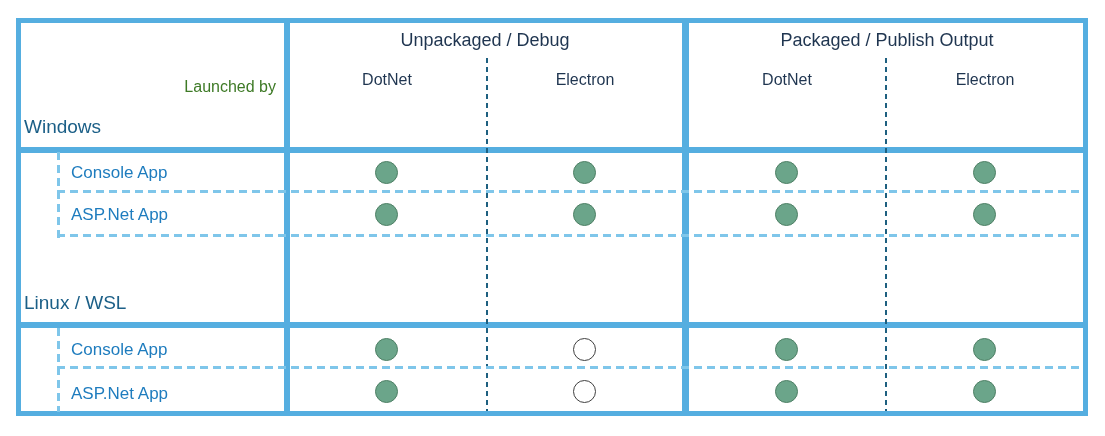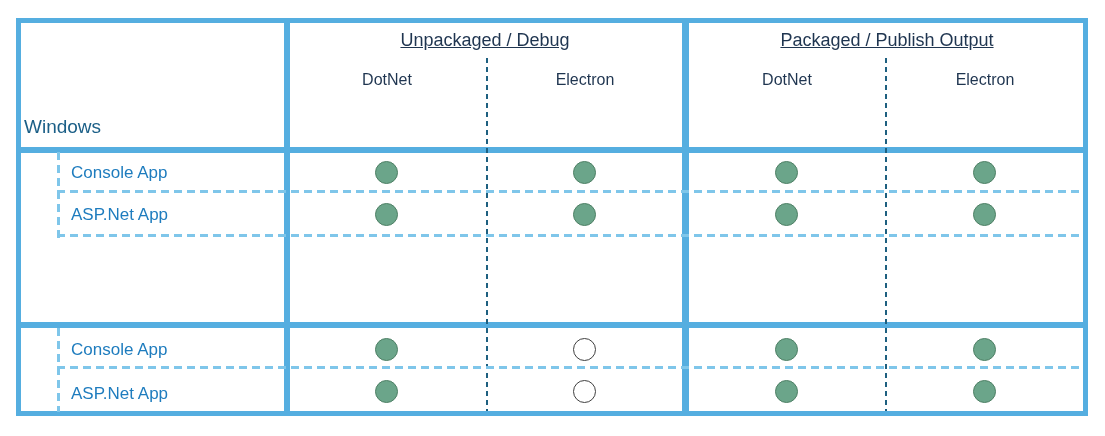--- a/index.html
+++ b/index.html
@@ -29,21 +29,21 @@
     left:57px;width:1026px;height:3px;
     background:repeating-linear-gradient(90deg,var(--dash_light) 0 8px,transparent 8px 13px);
   }
   .dash-light-v{
     left:57px;width:3px;
     background:repeating-linear-gradient(180deg,var(--dash_light) 0 8px,transparent 8px 13px);
   }
   .dlh1{top:190px;} .dlh2{top:234px;} .dlh3{top:366px;}
   .dlv1{top:152px;height:86px;} .dlv2{top:328px;height:84px;}
   
-  .group-label{font-size:18px;line-height:24px;color:var(--header_text);text-align:center;top:28px;width:396px;text-decoration:underline;}
+  .group-label{font-size:18px;line-height:24px;color:var(--header_text);text-align:center;top:28px;width:396px;}
   .g1{left:287px;} .g2{left:689px;text-align:center;}
   .col-label{font-size:16px;line-height:22px;color:var(--header_text);text-align:center;top:69px;width:200px;}
   .c1{left:287px;} .c2{left:485px;} .c3{left:687px;} .c4{left:885px;}
   .launched{left:76px;width:200px;top:77px;font-size:16px;line-height:20px;text-align:right;color:var(--launched_text);}
   .platform{left:24px;font-size:19px;line-height:22px;color:var(--platform_text);}
   .p1{top:116px;} .p2{top:292px;}
   .row-label{left:71px;font-size:17px;line-height:20px;color:var(--row_text);}
   .r1{top:163px;} .r2{top:205px;} .r3{top:340px;} .r4{top:384px;}
   
   .dot{width:23px;height:23px;border-radius:50%;}
@@ -63,28 +63,30 @@
   <div class="abs hline h1"></div>
   <div class="abs hline h2"></div>
   <div class="abs dash-dark-v ddv1"></div>
   <div class="abs dash-dark-v ddv2"></div>
   <div class="abs dash-light-h dlh1"></div>
   <div class="abs dash-light-h dlh2"></div>
   <div class="abs dash-light-h dlh3"></div>
   <div class="abs dash-light-v dlv1"></div>
   <div class="abs dash-light-v dlv2"></div>
 
+  <div class="abs launched">Launched by</div>
   <div class="abs group-label g1">Unpackaged / Debug</div>
   <div class="abs group-label g2">Packaged / Publish Output</div>
   <div class="abs col-label c1">DotNet</div>
   <div class="abs col-label c2">Electron</div>
   <div class="abs col-label c3">DotNet</div>
   <div class="abs col-label c4">Electron</div>
 
   <div class="abs platform p1">Windows</div>
+  <div class="abs platform p2">Linux / WSL</div>
 
   <div class="abs row-label r1">Console App</div>
   <div class="abs row-label r2">ASP.Net App</div>
   <div class="abs row-label r3">Console App</div>
   <div class="abs row-label r4">ASP.Net App</div>
 
   <div class="abs dot dx1 dy1 dot-filled"></div>
   <div class="abs dot dx2 dy1 dot-filled"></div>
   <div class="abs dot dx3 dy1 dot-filled"></div>
   <div class="abs dot dx4 dy1 dot-filled"></div>

